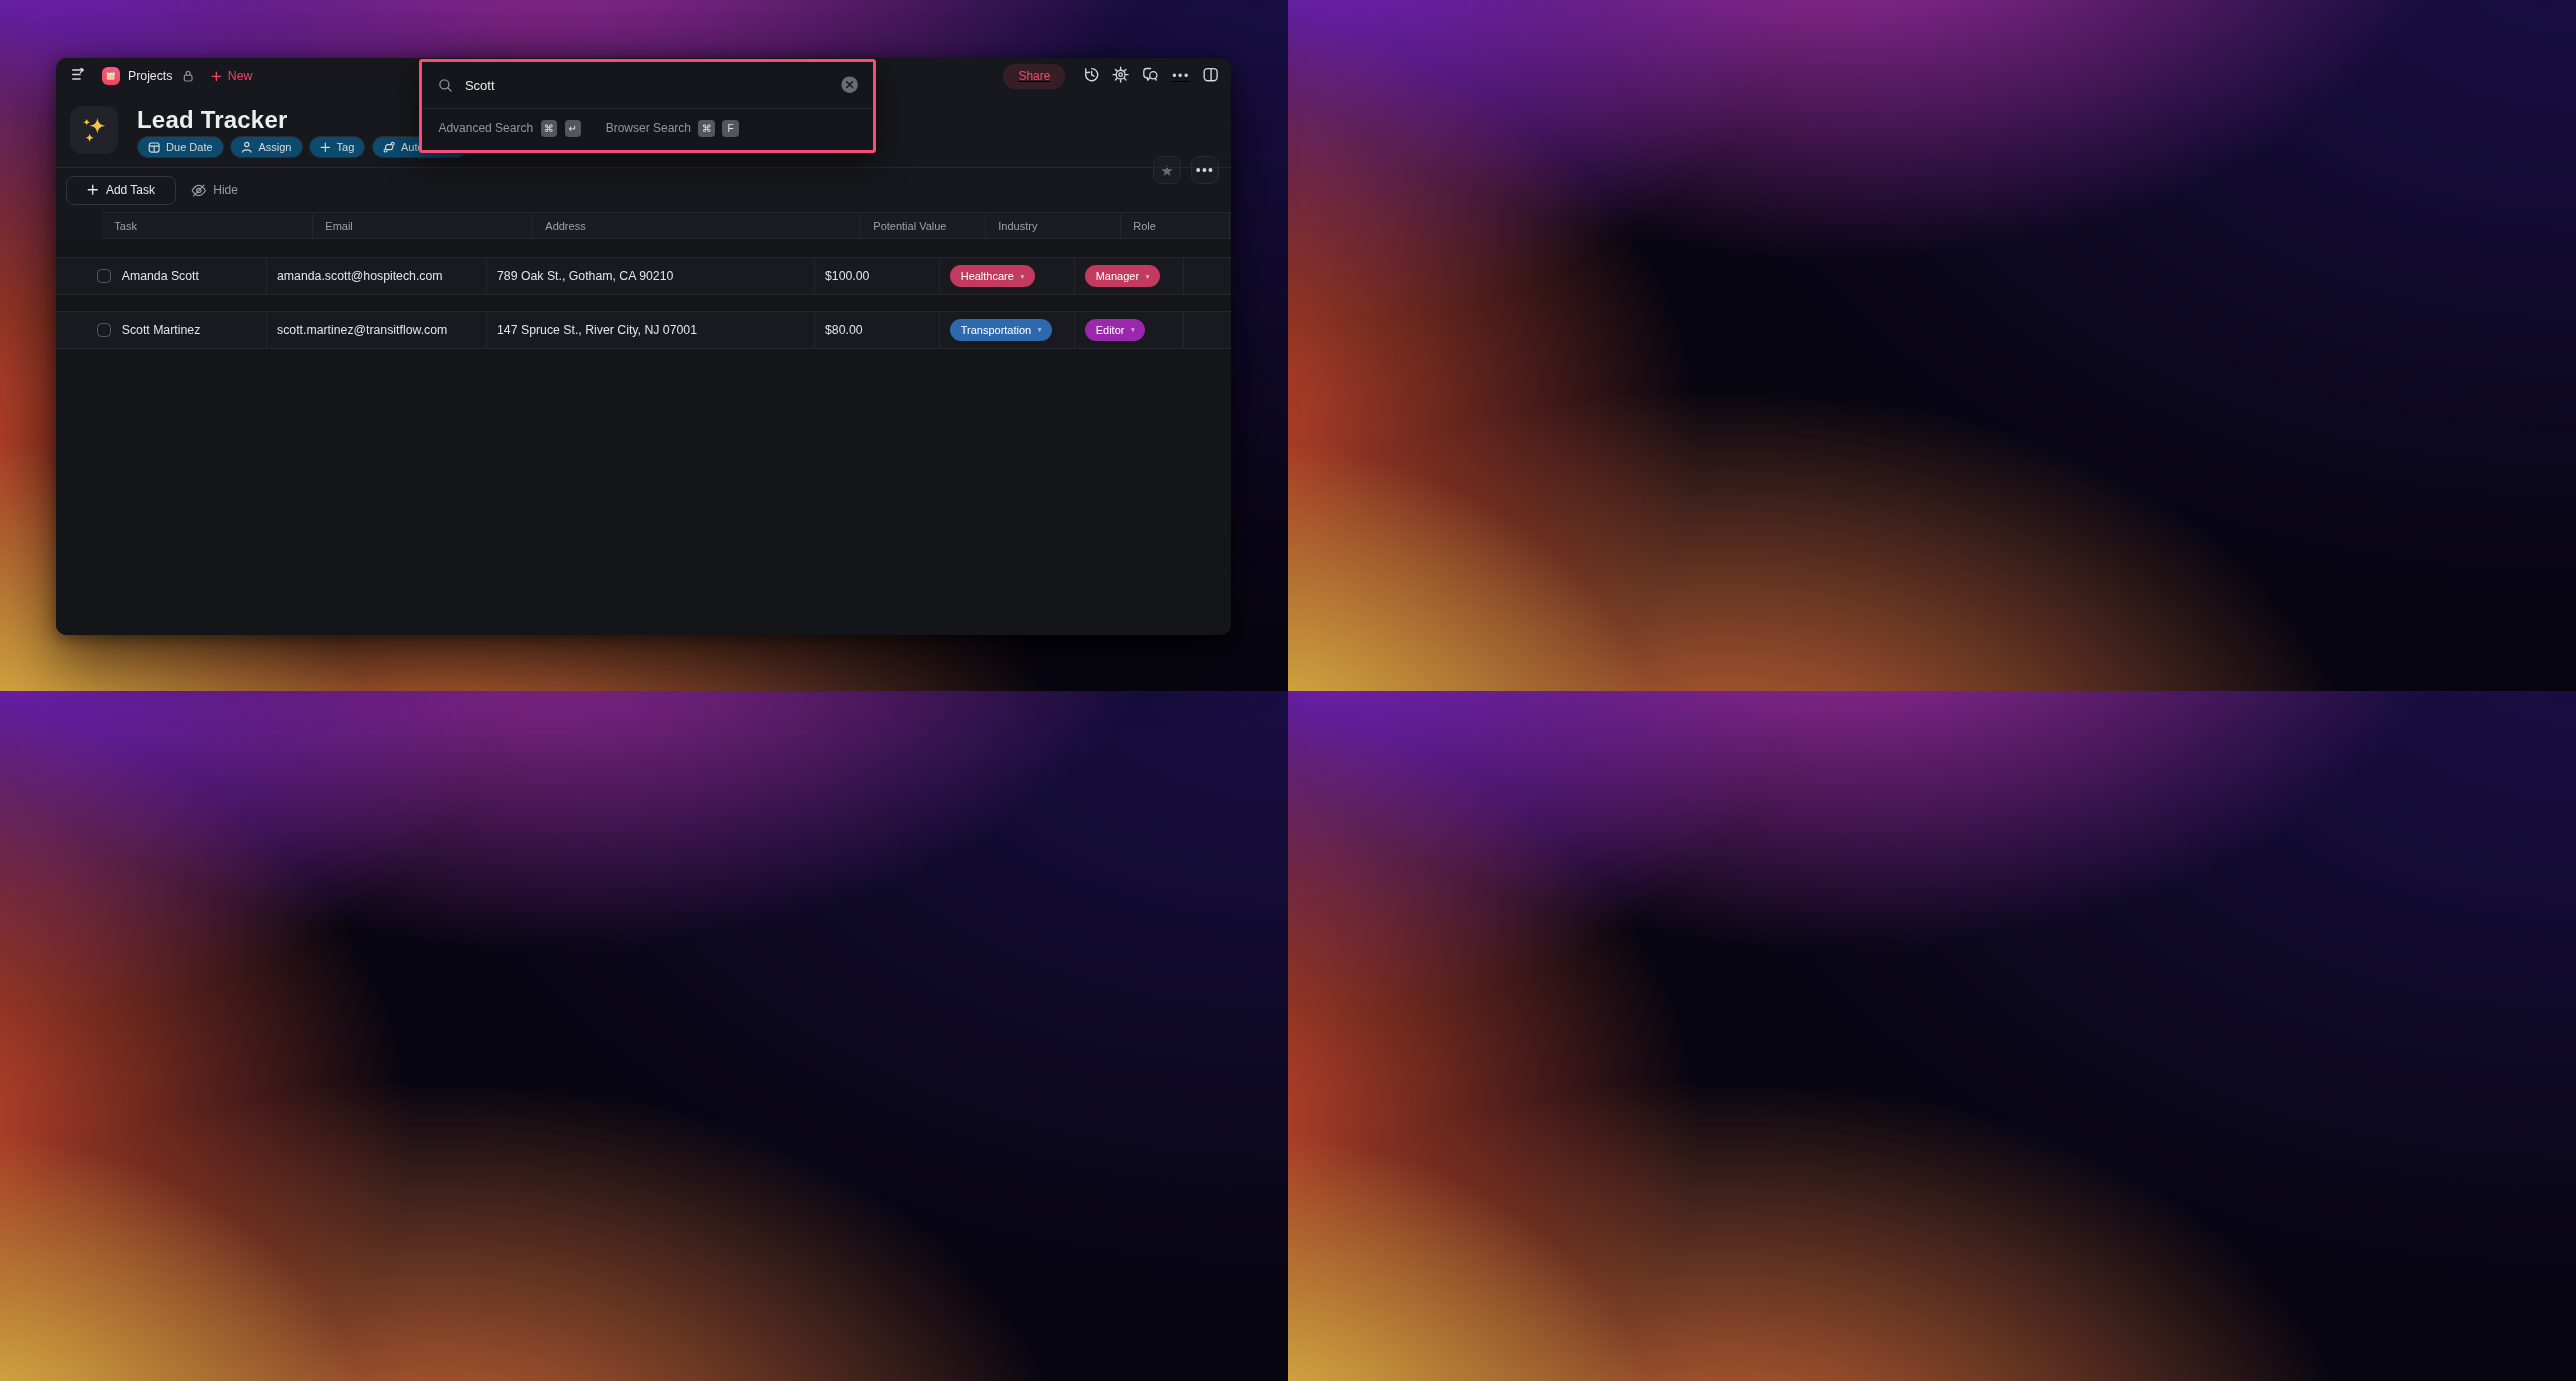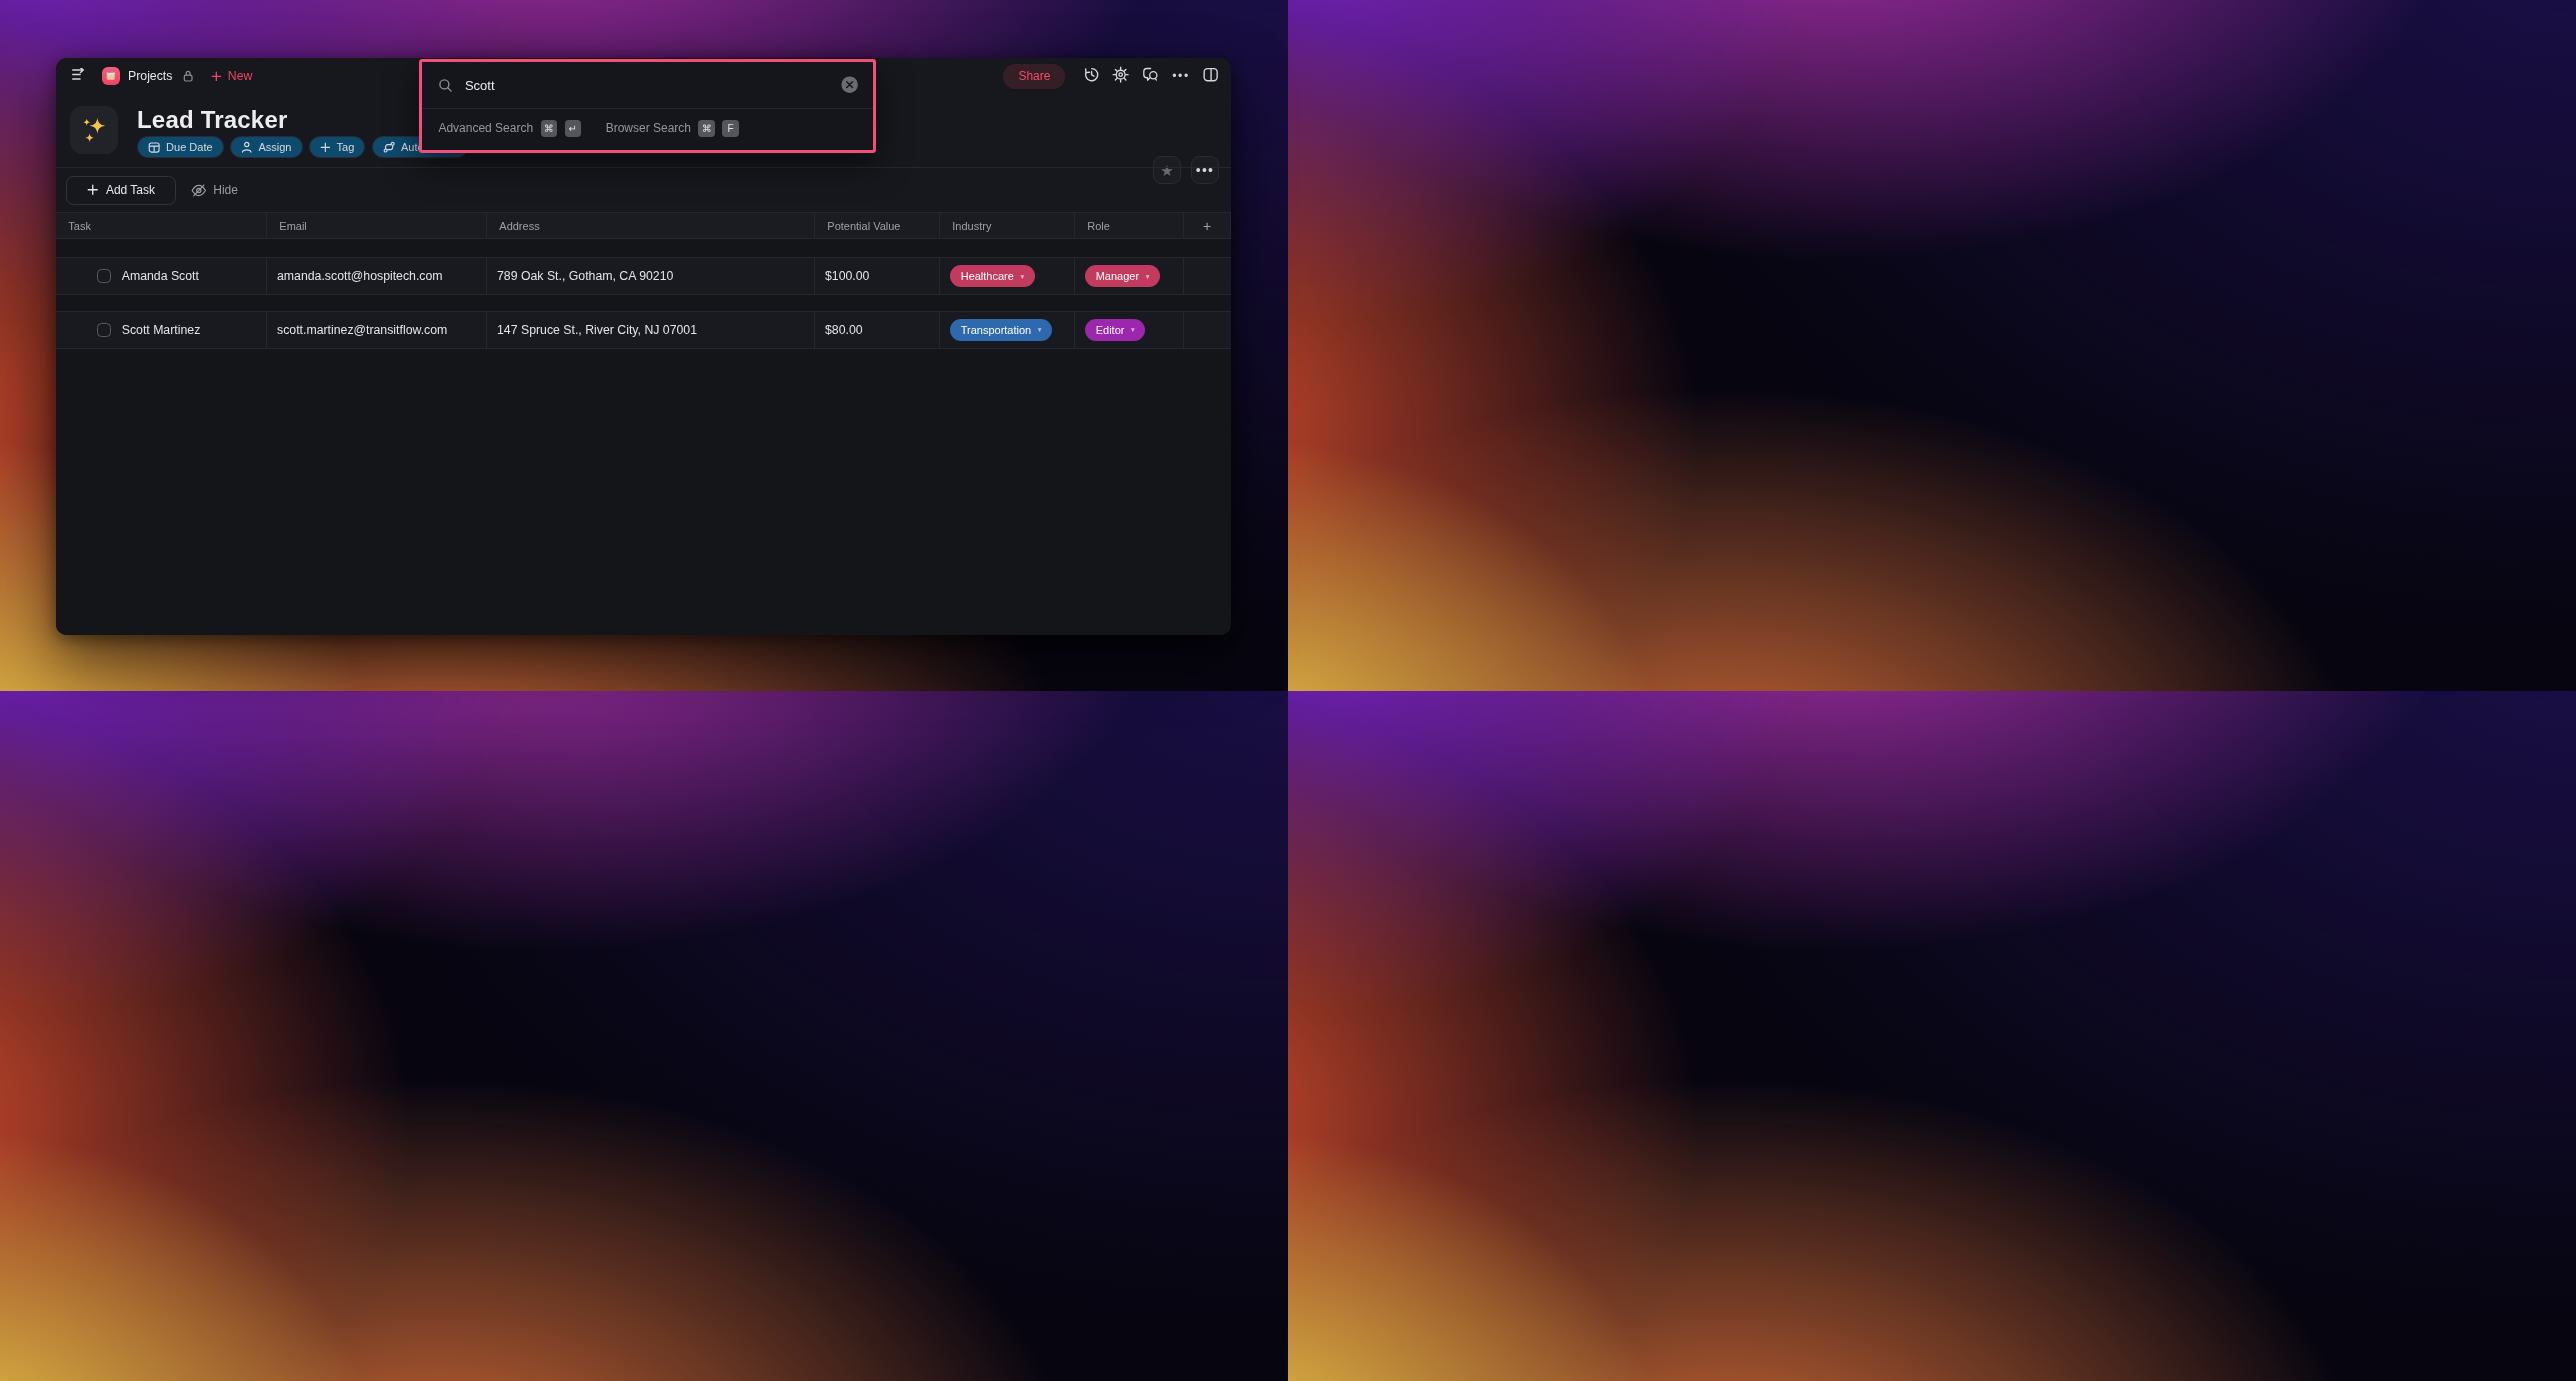--- a/index.html
+++ b/index.html
@@ -21,21 +21,21 @@
     box-shadow:0 25px 58px rgba(0,0,0,.55), 0 3.3px 15px rgba(0,0,0,.4);
   }
   
   .topbar { position:absolute; top:0; left:0; right:0; height:36px; }
   .tb-left { position:absolute; left:15px; top:0; height:36px; display:flex; align-items:center; gap:10px; }
   .icon-btn { display:flex; align-items:center; justify-content:center; background:none; border:none; cursor:pointer; padding:0; }
   .proj-tile { width:18px; height:18px; border-radius:5.8px; background:linear-gradient(180deg,#f65f78,#ee4363);
     display:flex; align-items:center; justify-content:center; margin-left:3.3px; }
   .proj-label { color:#e8e8ea; font-size:12.3px; font-weight:500; margin-left:-1.6px; }
   .new-btn { display:flex; align-items:center; gap:5.8px; color:#ee4563; font-size:12.3px; font-weight:500; margin-left:6.6px; background:none; border:none; cursor:pointer; }
-  .tb-right { position:absolute; right:11.5px; top:0; height:36px; display:flex; align-items:center; gap:12.3px; }
+  .tb-right { position:absolute; right:11.5px; top:0; height:36px; display:flex; align-items:center; gap:12.3px;text-decoration:underline; }
   .share-btn { height:25px; padding:0 15px; border-radius:12.3px; background:rgba(238,69,99,.15);
     color:#ef4d68; font-size:12px; font-weight:500; border:none; cursor:pointer; margin-right:5px; }
   .dots { color:#cfd0d3; font-size:12.3px; letter-spacing:1.6px; line-height:1; }
   
   .titleblock { position:absolute; top:36px; left:0; right:0; height:73px; }
   .page-icon { position:absolute; left:14px; top:11.5px; width:48px; height:48px; border-radius:12.3px;
     background:#222329; display:flex; align-items:center; justify-content:center; border:none; cursor:pointer; }
   .page-title { position:absolute; left:81px; top:11.5px; color:#ededef; font-size:24px; font-weight:600; letter-spacing:0.2px; }
   .chips { position:absolute; left:81px; top:42px; display:flex; gap:6.6px; }
   .chip { height:22px; padding:0 10px; border-radius:12.3px; background:#0c4a6e; border:0.8px solid #2b2c32;
@@ -47,21 +47,21 @@
   .more-glyph { color:#d3d4d7; font-size:14px; letter-spacing:1.2px; line-height:1; }
   .hdivider { position:absolute; left:0; right:0; top:109px; height:0.8px; background:#26272c; }
   
   .actions { position:absolute; top:110px; left:0; right:0; height:44px; display:flex; align-items:center; padding-left:10px; gap:15px; }
   .add-task { height:29px; padding:0 20px; border-radius:7.4px; background:transparent; border:0.8px solid #33343b;
     color:#e8e9eb; font-size:12px; display:flex; align-items:center; gap:7.4px; cursor:pointer; }
   .hide-btn { display:flex; align-items:center; gap:6.6px; color:#9b9ca1; font-size:12px; background:none; border:none; cursor:pointer; }
   
   .table { position:absolute; top:154px; left:0; right:0; bottom:0; display:flex; flex-direction:column; }
   .grid { display:grid; grid-template-columns:211px 220px 328px 125px 135px 109px 47px; }
-  .thead { height:27px; background:#1b1c21; border-top:0.8px solid #26272c; border-bottom:0.8px solid #26272c; }
+  .thead { height:27px; background:#1b1c21; border-top:0.8px solid #26272c; border-bottom:0.8px solid #26272c;margin-left:46px; }
   .thead .cell { display:flex; align-items:center; padding-left:12.3px; color:#9fa0a5; font-size:11px; border-right:0.8px solid #26272c; cursor:pointer; }
   .thead .cell:last-child { justify-content:center; padding-left:0; color:#9fa0a5; font-size:14px; font-weight:400; }
   .spacer1 { height:18px; background:#141519; }
   .spacer2 { height:15.6px; background:#141519; }
   .trow { height:38px; background:#191a20; border-bottom:0.8px solid #26272c; }
   .trow.first { border-top:none; }
   .trow .cell { display:flex; align-items:center; padding-left:10px; color:#e4e5e7; font-size:12.3px; border-right:0.8px solid #26272c; overflow:hidden; white-space:nowrap; cursor:pointer; }
   .trow .cell.task { padding-left:41px; gap:10.7px; }
   .trow .cell:last-child { border-right:none; }
   .checkbox { width:14px; height:14px; border-radius:4.5px; border:1.2px solid #595a60; background:transparent; flex:0 0 auto; cursor:pointer; }

